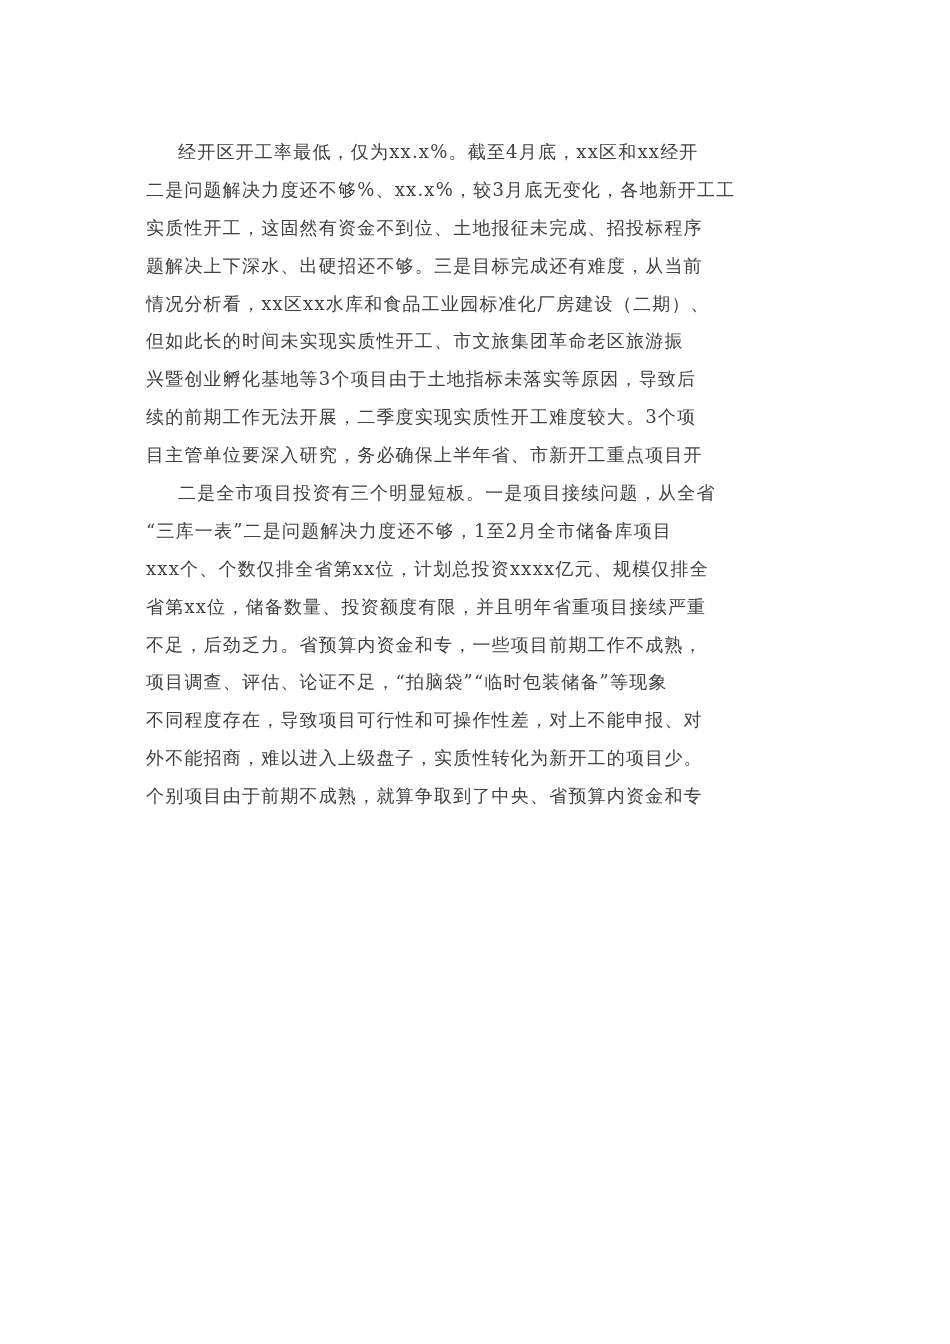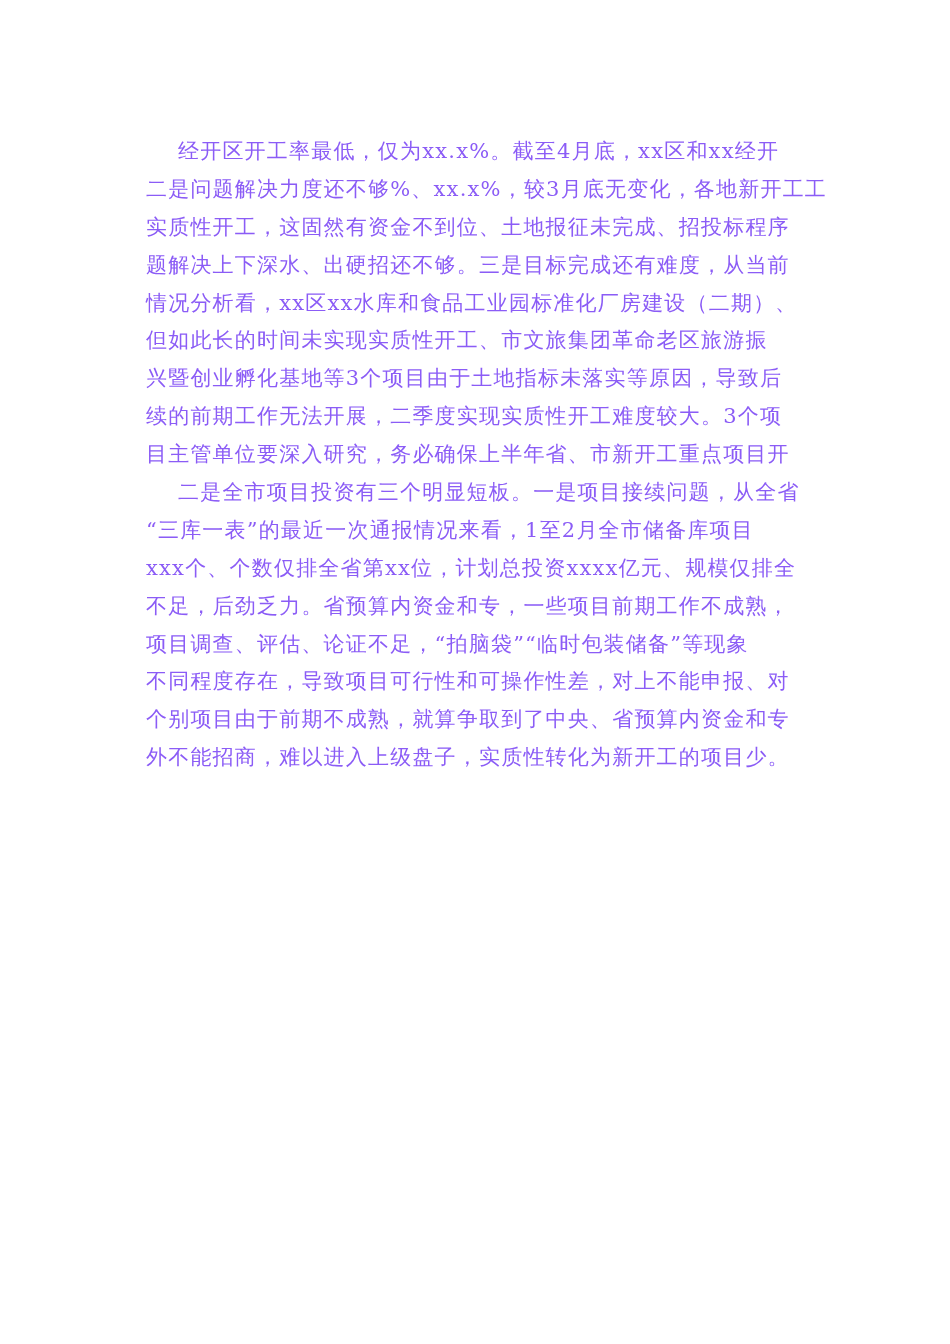--- a/index.html
+++ b/index.html
@@ -19,22 +19,22 @@
       width: 950px;
       height: 1344px;
       background: #ffffff;
     }
     .text-block {
       position: absolute;
       left: 146px;
       top: 133px;
       width: 650px;
       font-family: "DejaVu Serif", "Liberation Serif", serif;
-      font-size: 21px;
-      color: #8b5cf6;
+      font-size: 18px;
+      color: #404040;
     }
     .line {
       height: 37.9px;
       line-height: 37.9px;
       white-space: nowrap;
       letter-spacing: 1.2px;
     }
     .line.indent {
       padding-left: 32px;
     }
@@ -52,23 +52,24 @@
       <div class="line">题解决上下深水、出硬招还不够。三是目标完成还有难度，从当前</div>
       <div class="line">情况分析看，xx区xx水库和食品工业园标准化厂房建设（二期）、</div>
       <div class="line">但如此长的时间未实现实质性开工、市文旅集团革命老区旅游振</div>
       <div class="line">兴暨创业孵化基地等3个项目由于土地指标未落实等原因，导致后</div>
       <div class="line">续的前期工作无法开展，二季度实现实质性开工难度较大。3个项</div>
       <div class="line">目主管单位要深入研究，务必确保上半年省、市新开工重点项目开</div>
     </div>
 
     <div>
       <div class="line indent">二是全市项目投资有三个明显短板。一是项目接续问题，从全省</div>
-      <div class="line">“三库一表”的最近一次通报情况来看，1至2月全市储备库项目</div>
+      <div class="line">“三库一表”二是问题解决力度还不够，1至2月全市储备库项目</div>
       <div class="line">xxx个、个数仅排全省第xx位，计划总投资xxxx亿元、规模仅排全</div>
+      <div class="line">省第xx位，储备数量、投资额度有限，并且明年省重项目接续严重</div>
       <div class="line">不足，后劲乏力。省预算内资金和专，一些项目前期工作不成熟，</div>
       <div class="line">项目调查、评估、论证不足，“拍脑袋”“临时包装储备”等现象</div>
       <div class="line">不同程度存在，导致项目可行性和可操作性差，对上不能申报、对</div>
+      <div class="line">外不能招商，难以进入上级盘子，实质性转化为新开工的项目少。</div>
       <div class="line">个别项目由于前期不成熟，就算争取到了中央、省预算内资金和专</div>
-      <div class="line">外不能招商，难以进入上级盘子，实质性转化为新开工的项目少。</div>
     </div>
 
   </div>
 </div>
 
 </body></html>

